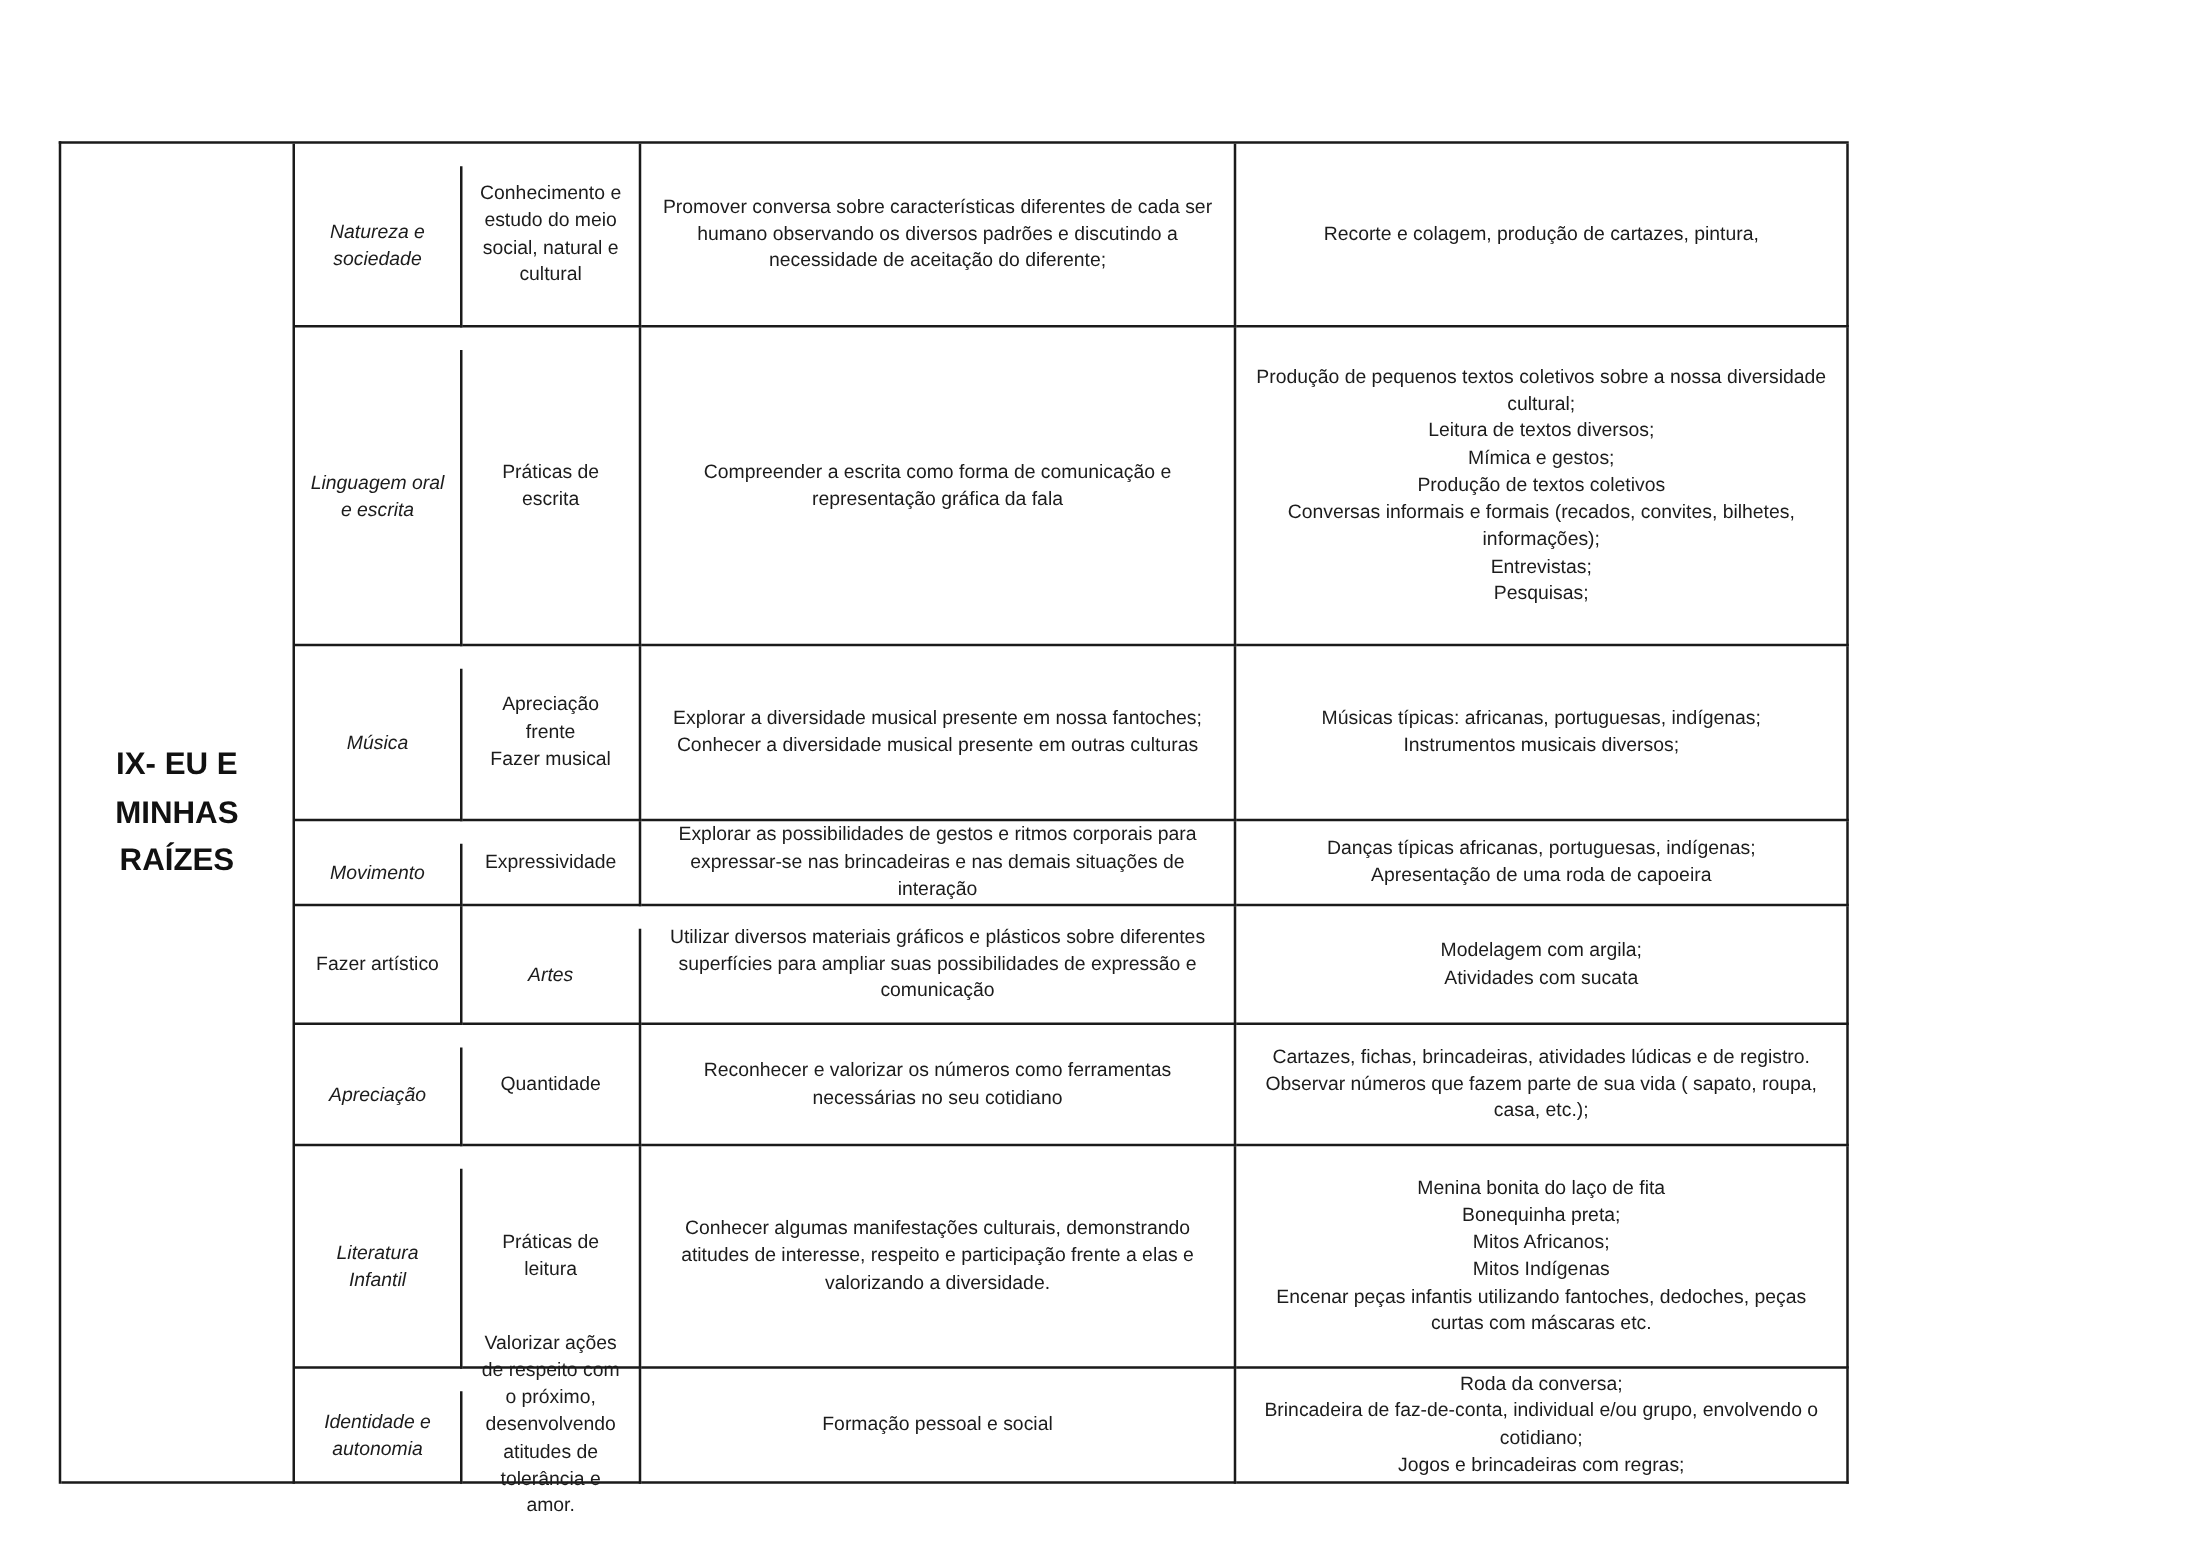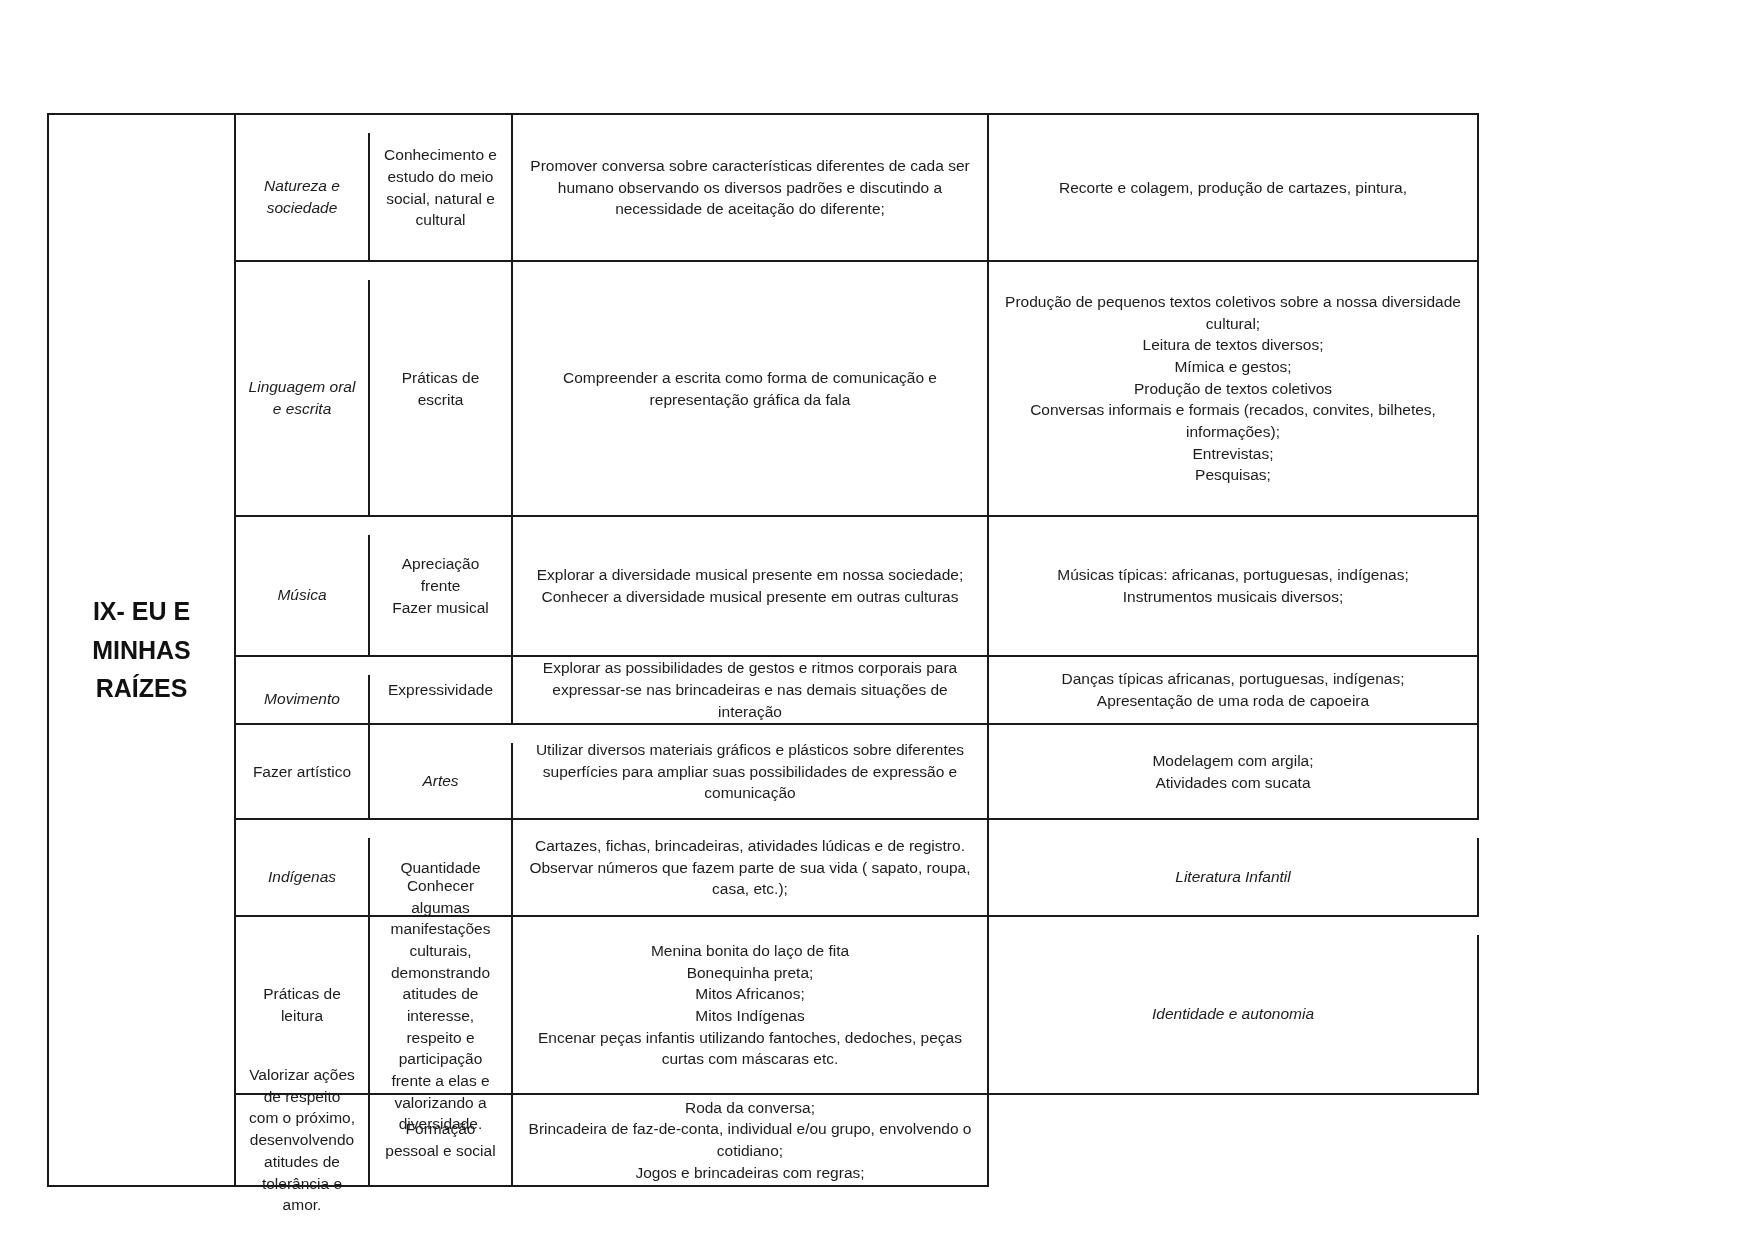--- a/index.html
+++ b/index.html
@@ -73,39 +73,40 @@
 Leitura de textos diversos;
 Mímica e gestos;
 Produção de textos coletivos
 Conversas informais e formais (recados, convites, bilhetes, informações);
 Entrevistas;
 Pesquisas;</div>
 
     <div class="cell subject-cell">Música</div>
     <div class="cell axis-cell">Apreciação frente
 Fazer musical</div>
-    <div class="cell objective-cell">Explorar a diversidade musical presente em nossa sociedade;
+    <div class="cell objective-cell">Explorar a diversidade musical presente em nossa fantoches;
 Conhecer a diversidade musical presente em outras culturas</div>
     <div class="cell activities-cell">Músicas típicas: africanas, portuguesas, indígenas;
 Instrumentos musicais diversos;</div>
 
     <div class="cell subject-cell">Movimento</div>
     <div class="cell axis-cell">Expressividade</div>
     <div class="cell objective-cell">Explorar as possibilidades de gestos e ritmos corporais para expressar-se nas brincadeiras e nas demais situações de interação</div>
     <div class="cell activities-cell">Danças típicas africanas, portuguesas, indígenas;
 Apresentação de uma roda de capoeira</div>
 
     <div class="cell axis-cell">Fazer artístico</div>
     <div class="cell subject-cell">Artes</div>
     <div class="cell objective-cell">Utilizar diversos materiais gráficos e plásticos sobre diferentes superfícies para ampliar suas possibilidades de expressão e comunicação</div>
     <div class="cell activities-cell">Modelagem com argila;
 Atividades com sucata</div>
 
-    <div class="cell subject-cell">Indígenas</div>
+    <div class="cell subject-cell">Apreciação</div>
     <div class="cell axis-cell">Quantidade</div>
+    <div class="cell objective-cell">Reconhecer e valorizar os números como ferramentas necessárias no seu cotidiano</div>
     <div class="cell activities-cell">Cartazes, fichas, brincadeiras, atividades lúdicas e de registro.
 Observar números que fazem parte de sua vida ( sapato, roupa, casa, etc.);</div>
 
     <div class="cell subject-cell">Literatura Infantil</div>
     <div class="cell axis-cell">Práticas de leitura</div>
     <div class="cell objective-cell">Conhecer algumas manifestações culturais, demonstrando atitudes de interesse, respeito e participação frente a elas e valorizando a diversidade.</div>
     <div class="cell activities-cell">Menina bonita do laço de fita
 Bonequinha preta;
 Mitos Africanos;
 Mitos Indígenas

